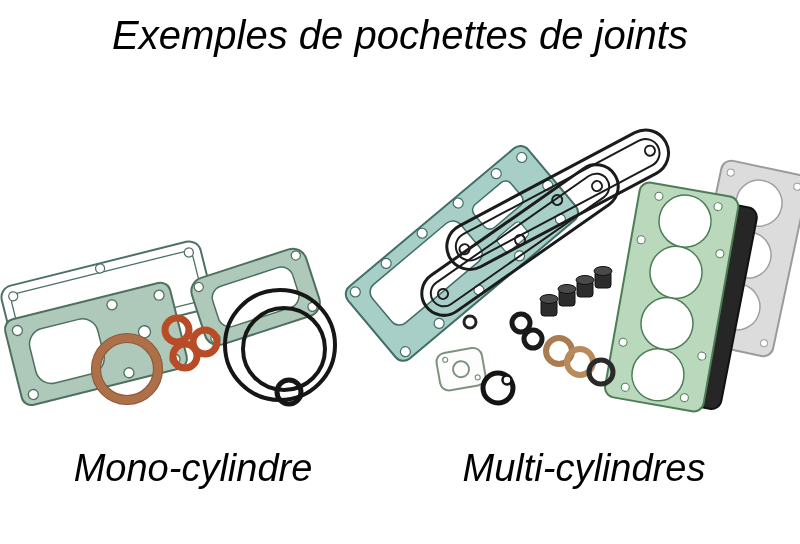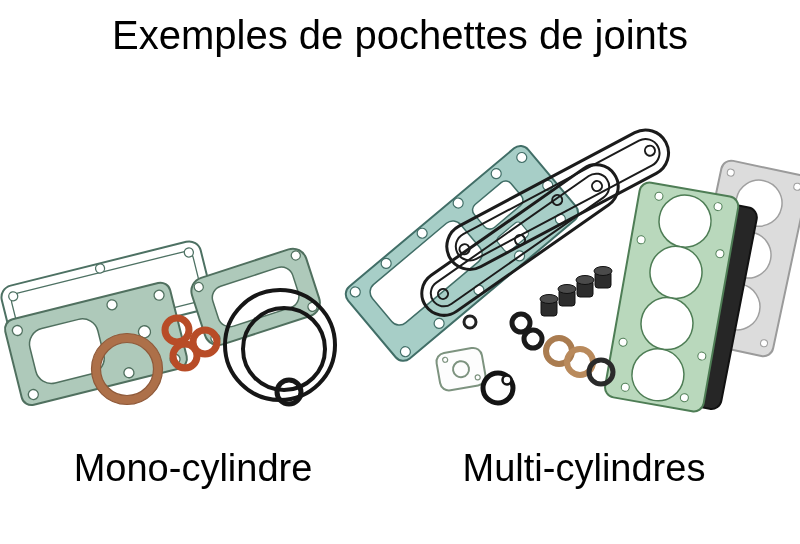--- a/index.html
+++ b/index.html
@@ -2,24 +2,24 @@
 <html><head>
 <meta charset="utf-8">
 <style>
   html, body { margin:0; padding:0; background:#ffffff; }
   .page {
     position:relative; width:800px; height:544px; overflow:hidden;
     background:#ffffff; font-family:"Liberation Sans", sans-serif; color:#000;
   }
   .title {
     position:absolute; top:12px; left:0; width:100%;
-    text-align:center; font-size:40px; line-height:47px; color:#000;
+    text-align:center; font-size:40px; line-height:47px; color:#000;font-style:italic;
   }
   .scene { position:absolute; left:0; top:0; width:800px; height:544px; }
-  .caption { position:absolute; font-size:38px; line-height:44px; text-align:center; color:#000; }
+  .caption { position:absolute; font-size:38px; line-height:44px; text-align:center; color:#000;font-style:italic; }
   .caption-mono  { left:28px;  top:446px; width:330px; }
   .caption-multi { left:406px; top:446px; width:356px; }
 </style>
 </head>
 <body>
 
 <div class="page">
 
   <header class="title">
     <div>Exemples de pochettes de joints</div>

